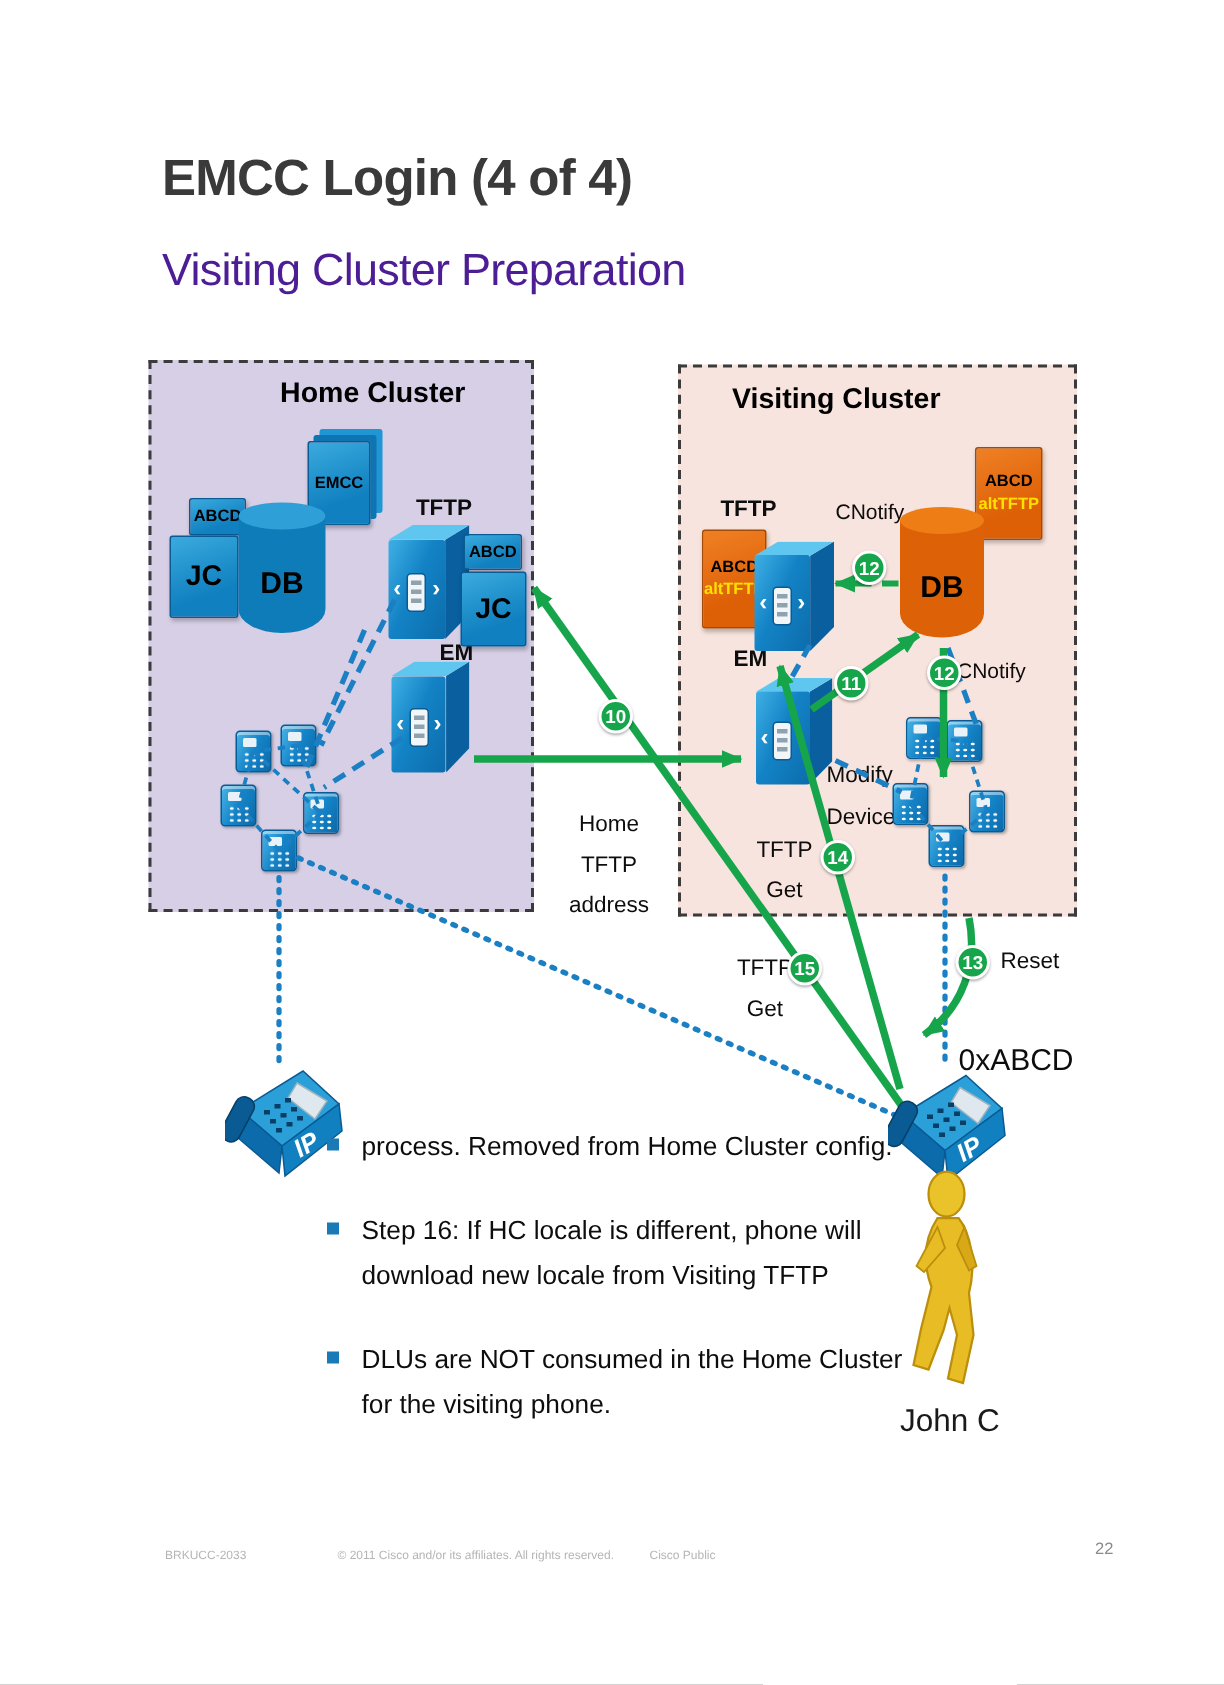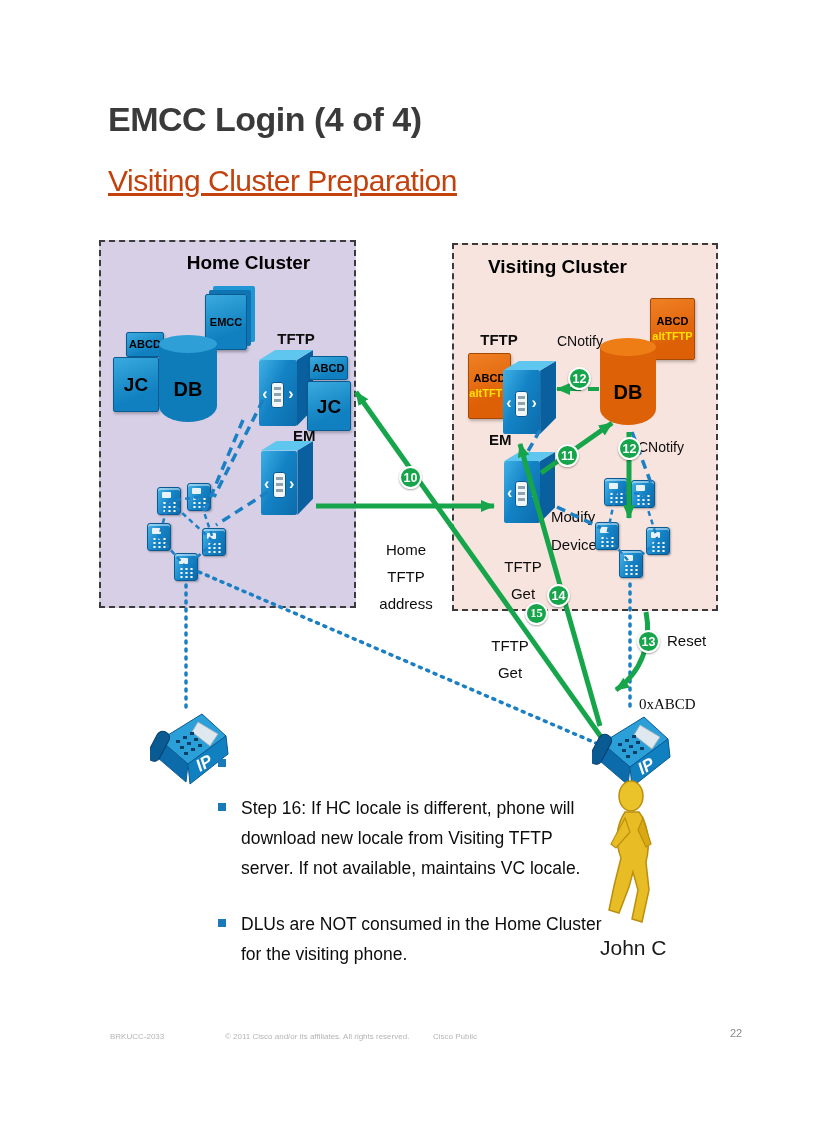--- a/index.html
+++ b/index.html
@@ -1,20 +1,20 @@
 <!DOCTYPE html>
 <html><head>
 <meta charset="utf-8">
 <style>
   * { box-sizing: border-box; margin: 0; padding: 0; }
   body { background:#888; font-family:"Liberation Sans", sans-serif; }
   .page { position:relative; width:816px; height:1123px; background:#ffffff; overflow:hidden; margin:0 auto; font-family:"Liberation Sans", sans-serif; }
 
   .slide-title { position:absolute; left:108px; top:100px; font-size:34px; font-weight:bold; color:#3a3a3a; letter-spacing:-0.5px; }
-  .slide-subtitle { position:absolute; left:108px; top:164px; font-size:30px; color:#c2410c; letter-spacing:-0.5px;text-decoration:underline; }
+  .slide-subtitle { position:absolute; left:108px; top:164px; font-size:30px; color:#4c1d95; letter-spacing:-0.5px; }
 
   .cluster-box { position:absolute; border:2px dashed #3b3b3b; }
   .home-box { left:99px; top:240px; width:257px; height:368px; background:#d6cfe6; }
   .visit-box { left:452px; top:243px; width:266px; height:368px; background:#f8e4de; }
   .cluster-title { position:absolute; text-align:center; font-weight:bold; font-size:19px; color:#000; }
 
   .lbl { position:absolute; color:#0d0d0d; white-space:nowrap; }
   .b { font-weight:bold; }
 
   .doc { position:absolute; display:flex; flex-direction:column; align-items:center; justify-content:center; text-align:center; border-radius:2px; }
@@ -162,21 +162,21 @@
   <div class="lbl" style="left:368px;top:536px;width:76px;text-align:center;font-size:15px;line-height:27px;">
     <div>Home</div>
     <div>TFTP</div>
     <div>address</div>
   </div>
   <div class="lbl" style="left:484px;top:632px;width:52px;text-align:center;font-size:15px;line-height:27px;">
     <div>TFTP</div>
     <div>Get</div>
   </div>
   <div class="lbl" style="left:667px;top:632px;font-size:15px;">Reset</div>
-  <div class="lbl" style="left:639px;top:696px;font-size:15px;font-family:Liberation Serif, serif;">0xABCD</div>
+  <div class="lbl" style="left:639px;top:696px;font-size:20px;">0xABCD</div>
 
   <svg class="overlay-svg" width="816" height="1123" viewBox="0 0 816 1123">
     <defs>
       <marker id="mg" markerUnits="userSpaceOnUse" markerWidth="16" markerHeight="14" refX="13" refY="6" orient="auto">
         <path d="M0,0 L14,6 L0,12 Z" fill="#17a54b"></path>
       </marker>
     </defs>
     <g stroke="#1b7fc4" stroke-width="3.5" fill="none" stroke-dasharray="9 6">
       <line x1="243" y1="420" x2="203" y2="515"></line>
       <line x1="263" y1="400" x2="214" y2="497"></line>
@@ -214,22 +214,22 @@
     <g stroke="#17a54b" stroke-width="4" fill="none" stroke-dasharray="11 7">
       <line x1="599" y1="389" x2="557" y2="389" marker-end="url(#mg)"></line>
     </g>
   </svg>
 
   <div class="step-circle" style="left:399px;top:466px;">10</div>
   <div class="step-circle" style="left:556px;top:444px;">11</div>
   <div class="step-circle" style="left:568px;top:367px;">12</div>
   <div class="step-circle" style="left:618px;top:437px;">12</div>
   <div class="step-circle" style="left:637px;top:630px;">13</div>
-  <div class="step-circle" style="left:547px;top:584px;">14</div>
-  <div class="step-circle" style="left:525px;top:602px;font-family:Liberation Serif, serif;">15</div>
+  <div class="step-circle" style="left:547px;top:560px;">14</div>
+  <div class="step-circle" style="left:525px;top:634px;">15</div>
 
   <svg style="position:absolute;left:150px;top:702px;z-index:5;" width="84" height="88" viewBox="0 0 84 88">
     <polygon points="10,38 52,12 76,34 38,62" fill="#2a9fd8" stroke="#0a5a94" stroke-width="1"></polygon>
     <polygon points="10,38 38,62 36,80 8,56" fill="#0c6cab" stroke="#0a5a94" stroke-width="1"></polygon>
     <polygon points="38,62 76,34 78,52 40,82" fill="#1080c0" stroke="#0a5a94" stroke-width="1"></polygon>
     <polygon points="48,20 68,32 60,44 42,30" fill="#dfe8ee" stroke="#9fb2bd" stroke-width="1"></polygon>
     <g fill="#073f66">
       <rect x="26" y="38" width="4" height="3"></rect>
         <rect x="33" y="34" width="4" height="3"></rect>
         <rect x="40" y="30" width="4" height="3"></rect>
@@ -269,28 +269,28 @@
     <path d="M24,32 C15,46 14,62 20,78 L13,106 L8,130 L18,133 L28,107 L32,92 L37,110 L31,139 L41,142 L48,110 L45,82 C50,62 46,42 38,32 Z" fill="#e8bc24" stroke="#bb8f0c" stroke-width="1.5"></path>
     <path d="M24,38 L10,64 L15,68 L29,52 Z" fill="#e8bc24" stroke="#bb8f0c" stroke-width="1.2"></path>
     <path d="M42,38 L50,64 L45,67 L37,50 Z" fill="#d9a816" stroke="#bb8f0c" stroke-width="1.2"></path>
   </svg>
   <div class="lbl" style="left:600px;top:936px;font-size:21px;color:#1a1a1a;">John C</div>
 
   <div class="bullets">
     <div class="bullet">
       <span class="bullet-marker"></span>
       <div class="bullet-text">
+        <div>process.  Removed from Home Cluster config.</div>
       </div>
     </div>
     <div class="bullet">
       <span class="bullet-marker"></span>
       <div class="bullet-text">
         <div>Step 16: If HC locale is different, phone will</div>
         <div>download new locale from Visiting TFTP</div>
-        <div>server. If not available, maintains VC locale.</div>
       </div>
     </div>
     <div class="bullet">
       <span class="bullet-marker"></span>
       <div class="bullet-text">
         <div>DLUs are NOT consumed in the Home Cluster</div>
         <div>for the visiting phone.</div>
       </div>
     </div>
   </div>

